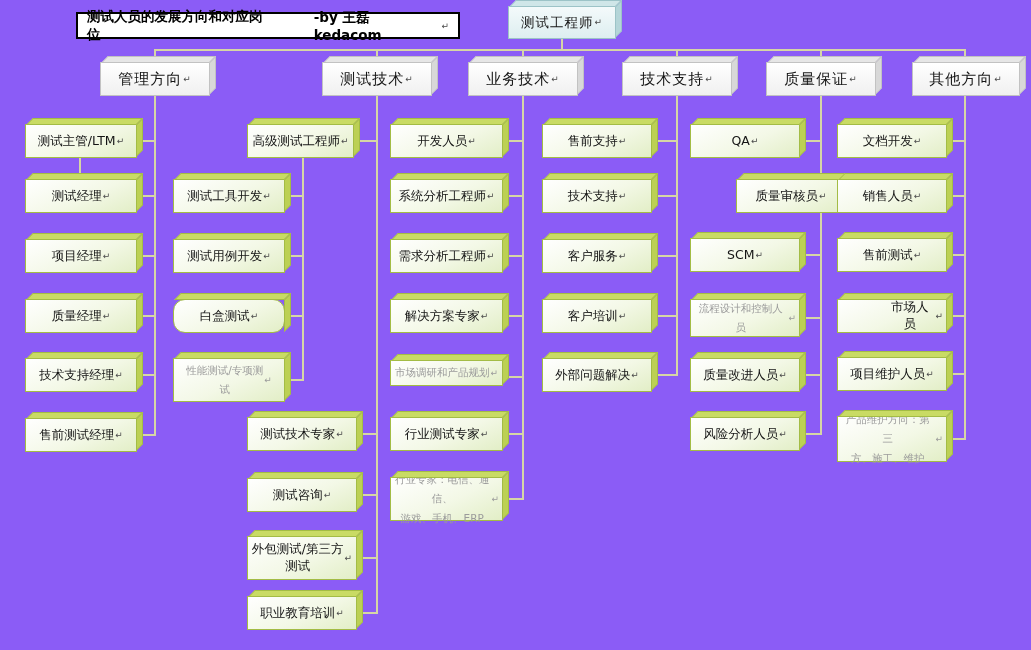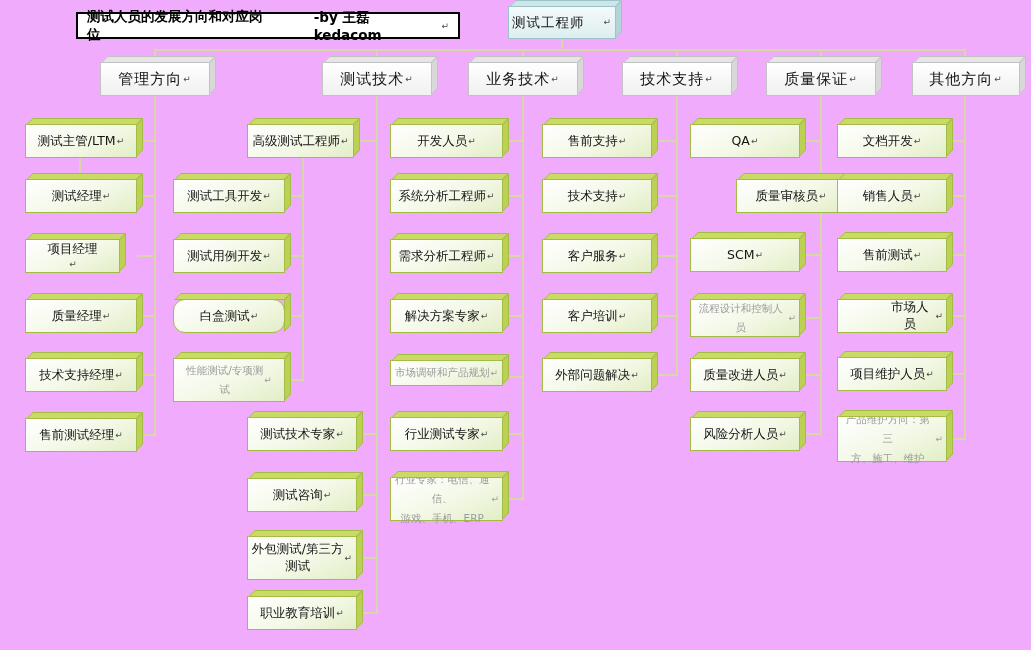--- a/index.html
+++ b/index.html
@@ -1,17 +1,17 @@
 <!DOCTYPE html>
 <html><head>
 <meta charset="utf-8">
 <style>
   html,body{margin:0;padding:0;background:#fff;}
   #stage{
-    position:relative;width:1031px;height:650px;background:#f0abfc;overflow:hidden;
+    position:relative;width:1031px;height:650px;background:#8b5cf6;overflow:hidden;
     font-family:"DejaVu Sans",sans-serif;
   }
   .conn{position:absolute;background:var(--connector,#d6d6a6);z-index:1;}
   .box{
     position:absolute;display:flex;align-items:center;justify-content:center;
     text-align:center;box-sizing:border-box;z-index:2;
     font-size:12.5px;line-height:1.35;color:#141414;white-space:pre-line;
     background:linear-gradient(155deg,#ffffff 0%,var(--node-fill-mid,#f3f8e6) 55%,var(--node-fill,#e2eec6) 100%);
     border:1px solid var(--node-border,#a3bc45);
     padding:1px 3px;
@@ -32,21 +32,20 @@
     font-size:15px;letter-spacing:1px;
     background:linear-gradient(#ffffff,#f0f0f0);
     border-color:var(--header-border,#c2c2c2);
   }
   .header::before{background:var(--header-top,#e6e6e6);border-color:var(--header-border,#c2c2c2);}
   .header::after{background:var(--header-side,#d8d8d8);border-color:var(--header-border,#c2c2c2);}
   .root{
     font-size:13.5px;letter-spacing:1px;
     background:linear-gradient(#f4fafb,var(--root-fill,#ddeef0));
     border-color:var(--root-border,#9cc3c7);
-    justify-content:space-between;
   }
   .root::before{background:var(--root-top,#cfe6e8);border-color:var(--root-border,#9cc3c7);}
   .root::after{background:var(--root-side,#b4d5d8);border-color:var(--root-border,#9cc3c7);}
   .muted{font-size:10.5px;color:var(--muted-text,#9b9b9b);line-height:1.85;}
   .ret{font-size:9px;color:#4a4a4a;margin-left:1px;white-space:nowrap;align-self:center;}
   .muted .ret{color:var(--muted-text,#9b9b9b);}
   .title-box{
     position:absolute;left:76px;top:12px;width:384px;height:27px;
     border:2px solid #000;box-sizing:border-box;background:#fff;z-index:3;
     display:flex;align-items:center;padding:0 9px;
@@ -71,21 +70,21 @@
     <div class="conn" style="left: 561px; top: 37px; width: 2px; height: 14px;"></div>
     <div class="conn" style="left: 154px; top: 49px; width: 2px; height: 14px;"></div>
     <div class="conn" style="left: 154px; top: 96px; width: 2px; height: 340px;"></div>
     <div class="conn" style="left: 79px; top: 158px; width: 2px; height: 21px;"></div>
     <div class="box header" style="left: 100px; top: 62px; width: 110px; height: 34px;"><span>管理方向</span><span class="ret">↵</span></div>
     <div class="conn" style="left: 137px; top: 140px; width: 18px; height: 2px;"></div>
     <div class="box node" style="left: 25px; top: 124px; width: 112px; height: 34px;"><span>测试主管/LTM</span><span class="ret">↵</span></div>
     <div class="conn" style="left: 137px; top: 195px; width: 18px; height: 2px;"></div>
     <div class="box node" style="left: 25px; top: 179px; width: 112px; height: 34px;"><span>测试经理</span><span class="ret">↵</span></div>
     <div class="conn" style="left: 137px; top: 255px; width: 18px; height: 2px;"></div>
-    <div class="box node" style="left: 25px; top: 239px; width: 95px; height: 34px; flex-direction: column;"><span>项目经理</span><span class="ret">↵</span></div>
+    <div class="box node" style="left: 25px; top: 239px; width: 112px; height: 34px;"><span>项目经理</span><span class="ret">↵</span></div>
     <div class="conn" style="left: 137px; top: 315px; width: 18px; height: 2px;"></div>
     <div class="box node" style="left: 25px; top: 299px; width: 112px; height: 34px;"><span>质量经理</span><span class="ret">↵</span></div>
     <div class="conn" style="left: 137px; top: 374px; width: 18px; height: 2px;"></div>
     <div class="box node" style="left: 25px; top: 358px; width: 112px; height: 34px;"><span>技术支持经理</span><span class="ret">↵</span></div>
     <div class="conn" style="left: 137px; top: 434px; width: 18px; height: 2px;"></div>
     <div class="box node" style="left: 25px; top: 418px; width: 112px; height: 34px;"><span>售前测试经理</span><span class="ret">↵</span></div>
     <div class="conn" style="left: 376px; top: 49px; width: 2px; height: 14px;"></div>
     <div class="conn" style="left: 376px; top: 96px; width: 2px; height: 518px;"></div>
     <div class="conn" style="left: 302px; top: 158px; width: 2px; height: 223px;"></div>
     <div class="box header" style="left: 322px; top: 62px; width: 110px; height: 34px;"><span>测试技术</span><span class="ret">↵</span></div>

